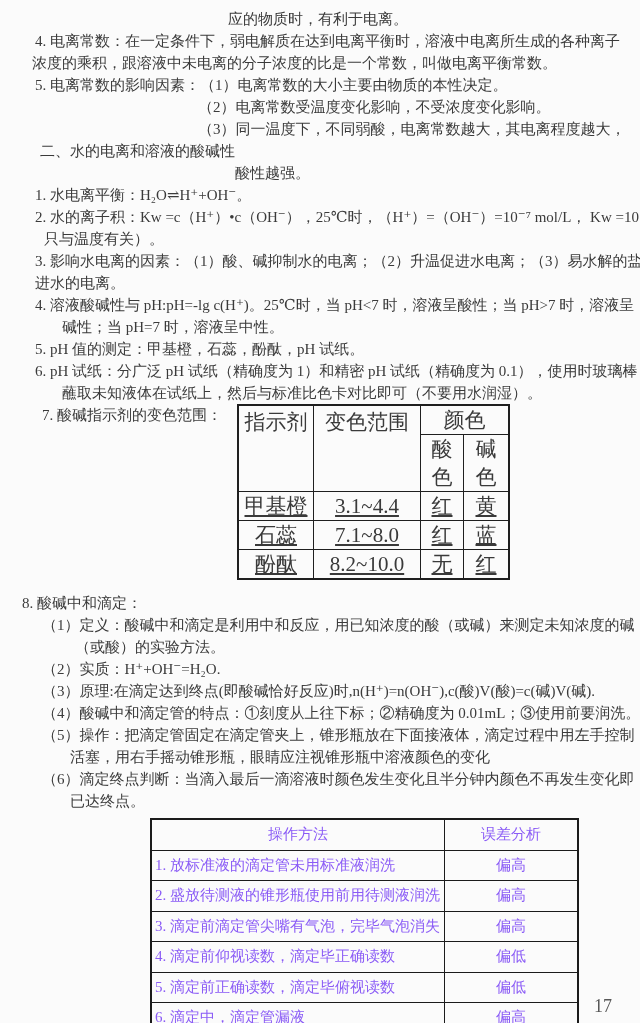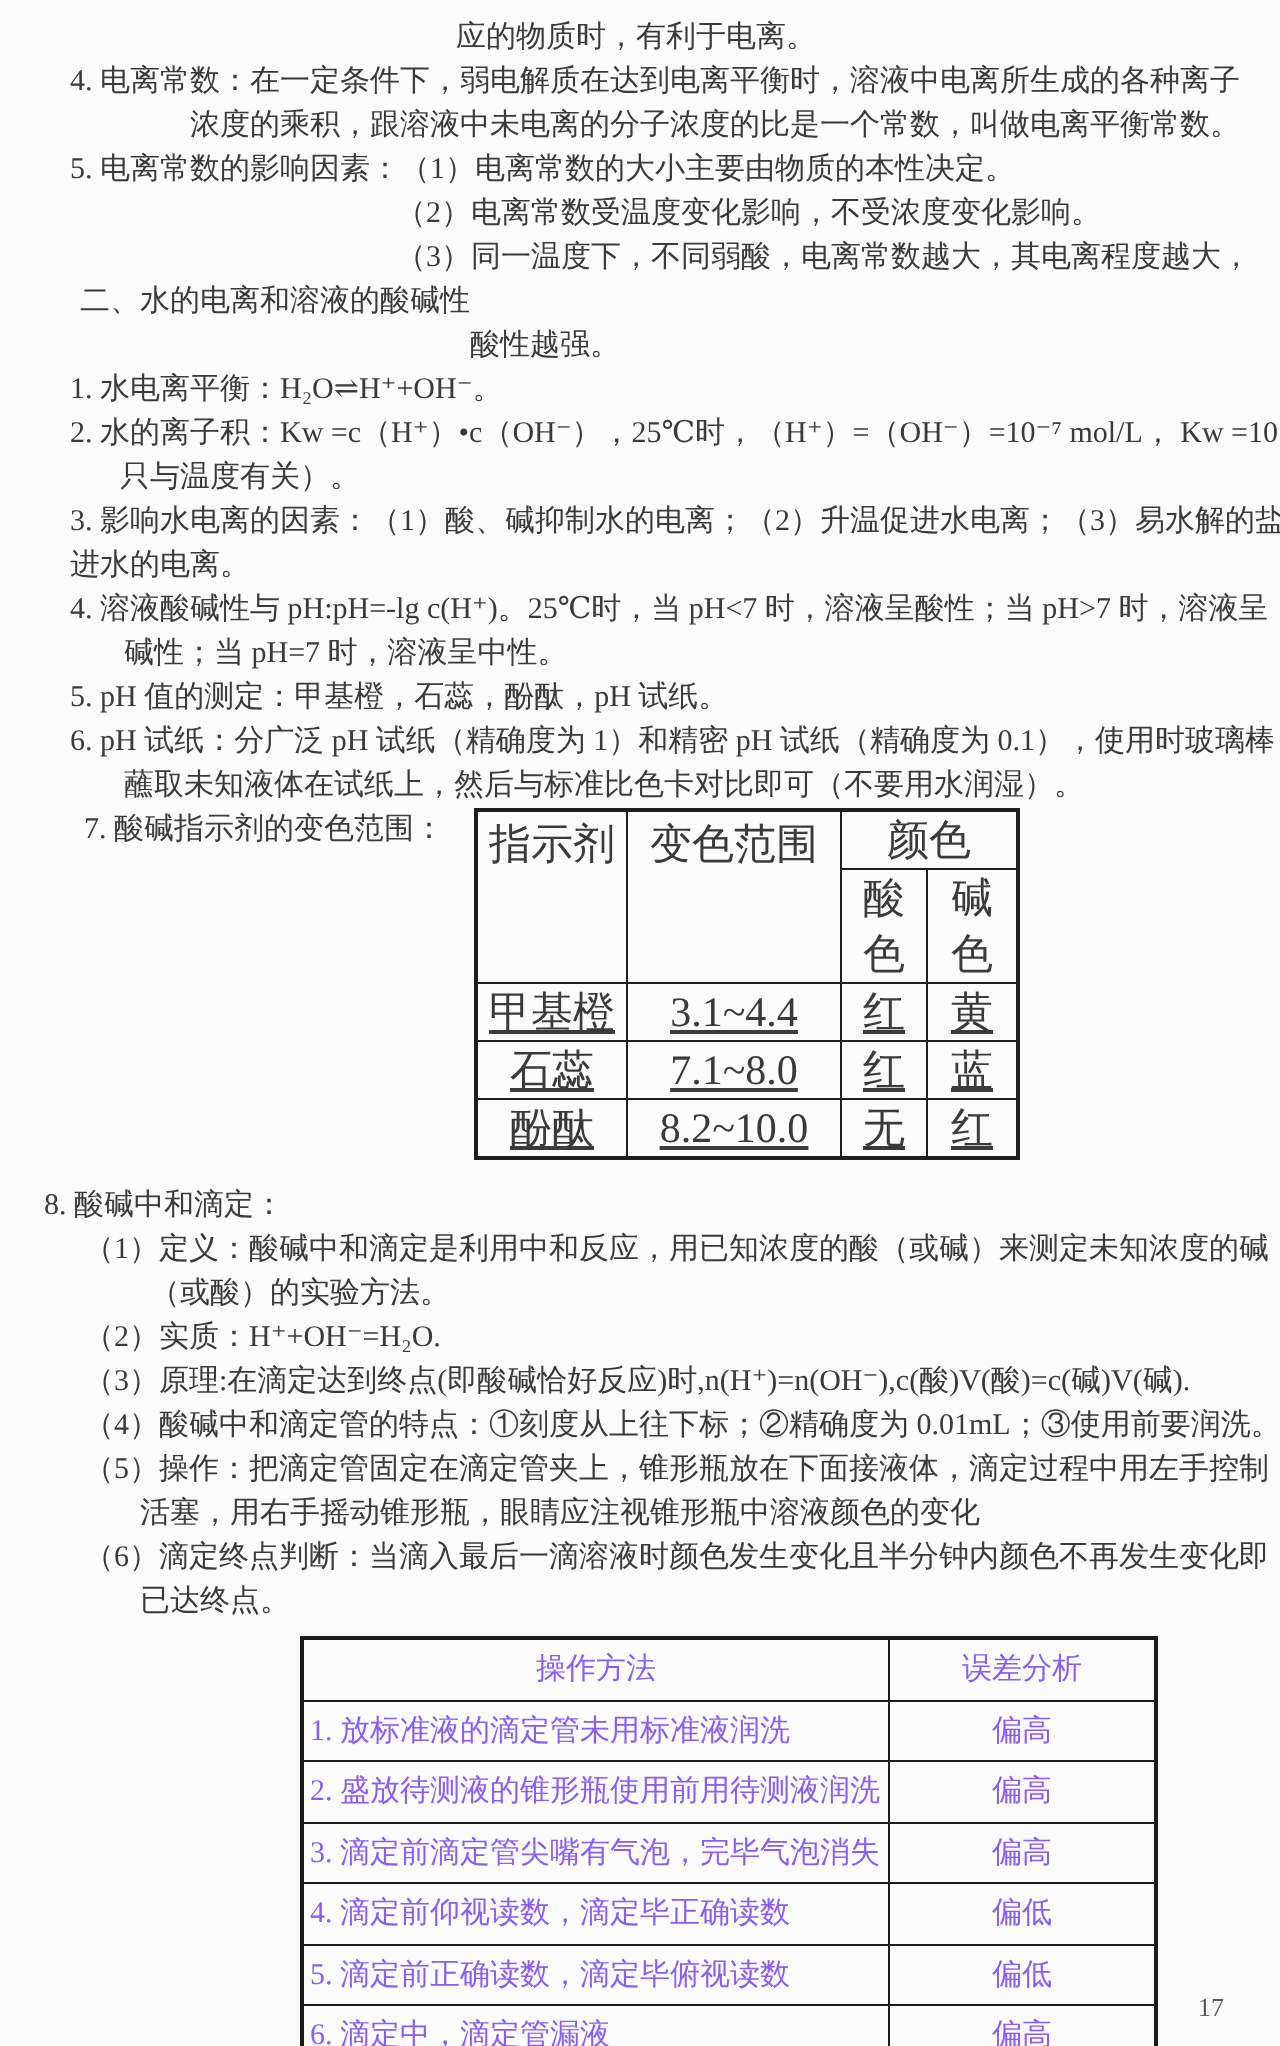--- a/index.html
+++ b/index.html
@@ -6,22 +6,22 @@
   .page{
     width:640px;height:1023px;
     background:#fbfbfb;
     position:relative;overflow:hidden;
     font-family:"Liberation Serif","DejaVu Serif",serif;
     font-size:15px;color:#3a3a3a;
     padding-top:8px;box-sizing:border-box;
   }
   .line{height:22px;line-height:22px;white-space:nowrap;margin:0;}
   .ml35{margin-left:35px}.ml38{margin-left:22px}.ml40{margin-left:40px}
-  .ml42{margin-left:42px}.ml60{margin-left:95px}.ml62{margin-left:62px}
-  .ml68{margin-left:60px}.ml70{margin-left:70px}.ml75{margin-left:75px}
+  .ml42{margin-left:42px}.ml60{margin-left:32px}.ml62{margin-left:62px}
+  .ml68{margin-left:44px}.ml70{margin-left:70px}.ml75{margin-left:75px}
   .ml198{margin-left:198px}.ml228{margin-left:228px}.ml235{margin-left:235px}
 
   .item7{display:flex;align-items:flex-start;margin:0 0 12px 42px;}
   .item7 .label{width:195px;line-height:22px;white-space:nowrap;flex:none;}
 
   table{border-collapse:collapse;}
   .ind-table{border:2px solid #1f1f1f;}
   .ind-table td,.ind-table th{
     border:1.5px solid #1f1f1f;text-align:center;vertical-align:middle;
     font-weight:normal;font-size:21px;padding:0 3px;color:#3a3a3a;
@@ -38,21 +38,21 @@
   .err-table{border:2.5px solid #1b1b1b;margin:6px 0 0 150px;}
   .err-table td,.err-table th{
     border:1.5px solid #1b1b1b;height:27.5px;font-weight:normal;
     font-size:15px;color:#8b5cf6;white-space:nowrap;
   }
   .err-table .c-method{width:288px;}
   .err-table .c-result{width:130px;text-align:center;}
   .err-table td.c-method{text-align:left;padding-left:3px;}
   .err-table th{text-align:center;}
 
-  .page-num{position:absolute;right:28px;top:996px;font-size:13px;color:#585858;}
+  .page-num{position:absolute;right:28px;top:996px;font-size:18px;color:#585858;}
 </style>
 </head>
 <body>
 
 <div class="page">
 
   <p class="line ml228">应的物质时，有利于电离。</p>
   <p class="line ml35">4. 电离常数：在一定条件下，弱电解质在达到电离平衡时，溶液中电离所生成的各种离子</p>
   <p class="line ml60">浓度的乘积，跟溶液中未电离的分子浓度的比是一个常数，叫做电离平衡常数。</p>
   <p class="line ml35">5. 电离常数的影响因素：（1）电离常数的大小主要由物质的本性决定。</p>

